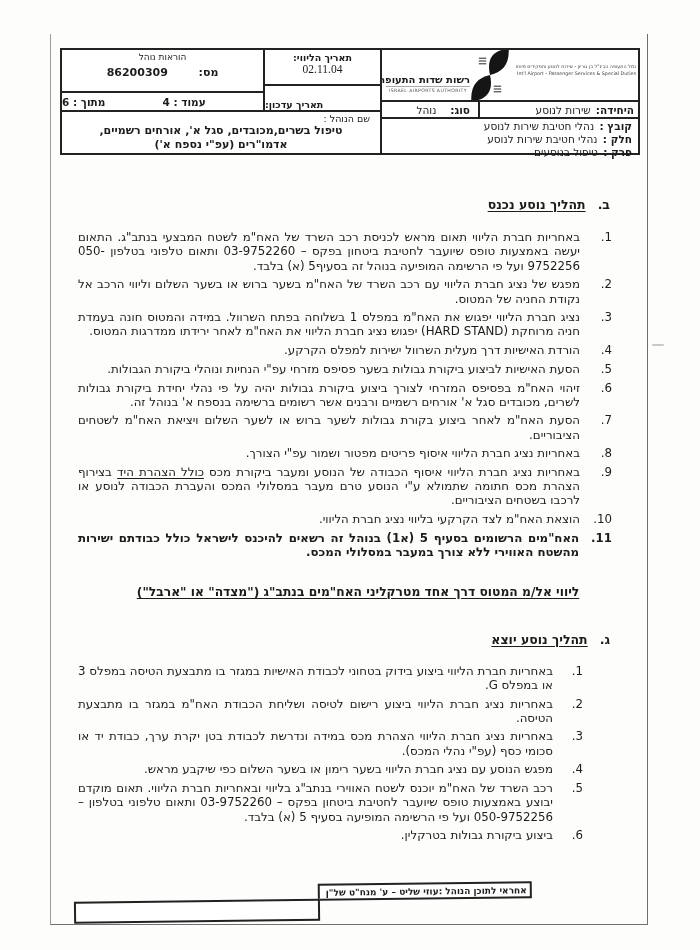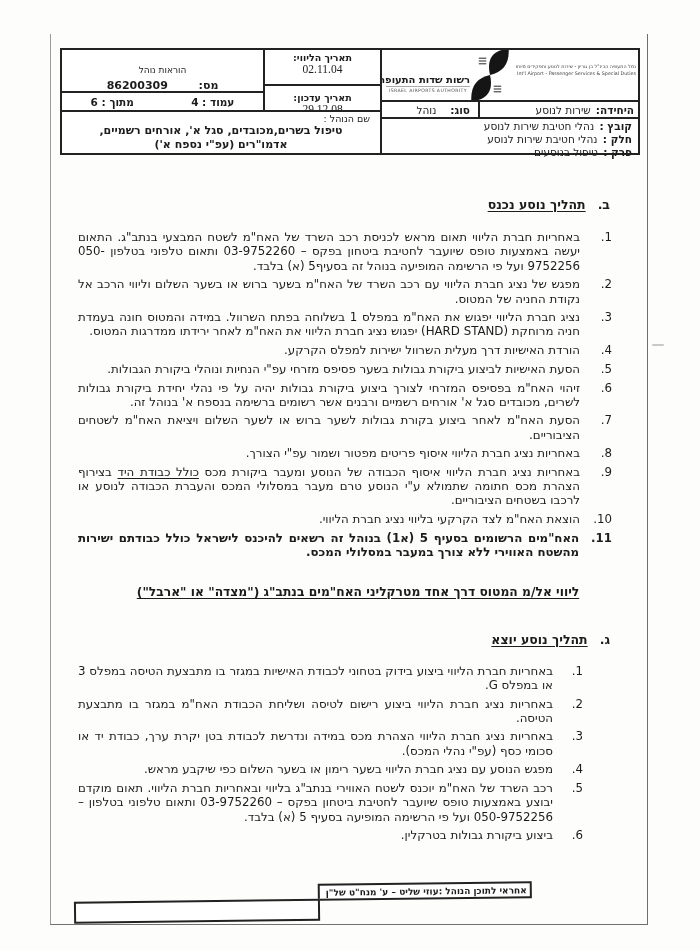--- a/index.html
+++ b/index.html
@@ -13,29 +13,29 @@
   .speck{position:absolute;left:652px;top:344px;width:12px;height:2px;background:#c9c9c9;border-radius:2px;}
 
   
   .hdr{position:absolute;left:60px;top:48px;width:580px;height:107px;font-size:10px;}
   .cell{position:absolute;box-sizing:border-box;border:2px solid #222;background:#fff;}
   .cell-left{left:0;top:0;width:205px;height:64px;}
   .cell-date{left:203px;top:0;width:119px;height:64px;}
   .cell-right{left:320px;top:0;width:260px;height:107px;}
   .cell-name{left:0;top:62px;width:322px;height:45px;}
 
-  .hl-title{text-align:center;font-size:9px;padding-top:15px;}
+  .hl-title{text-align:center;font-size:9px;padding-top:2px;}
   .num-row{display:flex;justify-content:space-evenly;align-items:center;font-weight:bold;
            font-size:11px;margin-top:4px;padding:0 14px;}
   .page-row{position:absolute;bottom:0;left:0;right:0;height:17px;border-top:2px solid #222;
             display:flex;align-items:center;font-weight:bold;font-size:10.5px;}
-  .page-row>span{flex:1;text-align:center;white-space:nowrap;}
+  .page-row>span{flex:1;text-align:left;white-space:nowrap;}
 
   .date-top{height:36px;box-sizing:border-box;border-bottom:2px solid #222;text-align:center;padding-top:2px;}
-  .date-bot{height:24px;text-align:center;padding-top:6px;}
+  .date-bot{height:24px;text-align:left;padding-top:13px;}
   .date-lbl{font-weight:bold;font-size:9.5px;line-height:11px;}
   .date-val{font-family:"Liberation Serif",serif;font-size:11.5px;line-height:13px;}
 
   .logo-row{position:relative;height:50px;overflow:hidden;}
   .pinwheel{position:absolute;left:80px;top:-3px;}
   .org-block{position:absolute;left:4px;top:24px;width:84px;text-align:center;}
   .org-he{font-size:10px;font-weight:bold;white-space:nowrap;}
   .org-en{font-size:4.6px;letter-spacing:.4px;color:#555;border-top:.5px solid #aaa;margin-top:1px;padding-top:1px;white-space:nowrap;}
   .taglines{position:absolute;right:2px;top:13px;width:120px;text-align:right;font-size:4.8px;
             color:#444;line-height:7px;white-space:nowrap;overflow:hidden;}
@@ -199,21 +199,21 @@
       <div class="item">
         <span class="num">7.</span>
         <span class="txt">הסעת האח"מ לאחר ביצוע בקורת גבולות לשער ברוש או לשער השלום ויציאת האח"מ לשטחים הציבוריים.</span>
       </div>
       <div class="item">
         <span class="num">8.</span>
         <span class="txt">באחריות נציג חברת הליווי איסוף פריטים מפטור ושמור עפ"י הצורך.</span>
       </div>
       <div class="item">
         <span class="num">9.</span>
-        <span class="txt"><span>באחריות נציג חברת הליווי איסוף הכבודה של הנוסע ומעבר ביקורת מכס </span><span class="u">כולל כבודת היד</span><span> בצירוף הצהרת מכס חתומה שתמולא ע"י הנוסע טרם מעבר במסלולי המכס והעברת הכבודה לנוסע או לרכבו בשטחים הציבוריים.</span></span>
+        <span class="txt"><span>באחריות נציג חברת הליווי איסוף הכבודה של הנוסע ומעבר ביקורת מכס </span><span class="u">כולל הצהרת היד</span><span> בצירוף הצהרת מכס חתומה שתמולא ע"י הנוסע טרם מעבר במסלולי המכס והעברת הכבודה לנוסע או לרכבו בשטחים הציבוריים.</span></span>
       </div>
       <div class="item">
         <span class="num">10.</span>
         <span class="txt">הוצאת האח"מ לצד הקרקעי בליווי נציג חברת הליווי.</span>
       </div>
       <div class="item bold">
         <span class="num">11.</span>
         <span class="txt">האח"מים הרשומים בסעיף 5 (א1) בנוהל זה רשאים להיכנס לישראל כולל כבודתם ישירות מהשטח האווירי ללא צורך במעבר במסלולי המכס.</span>
       </div>
     </div>

